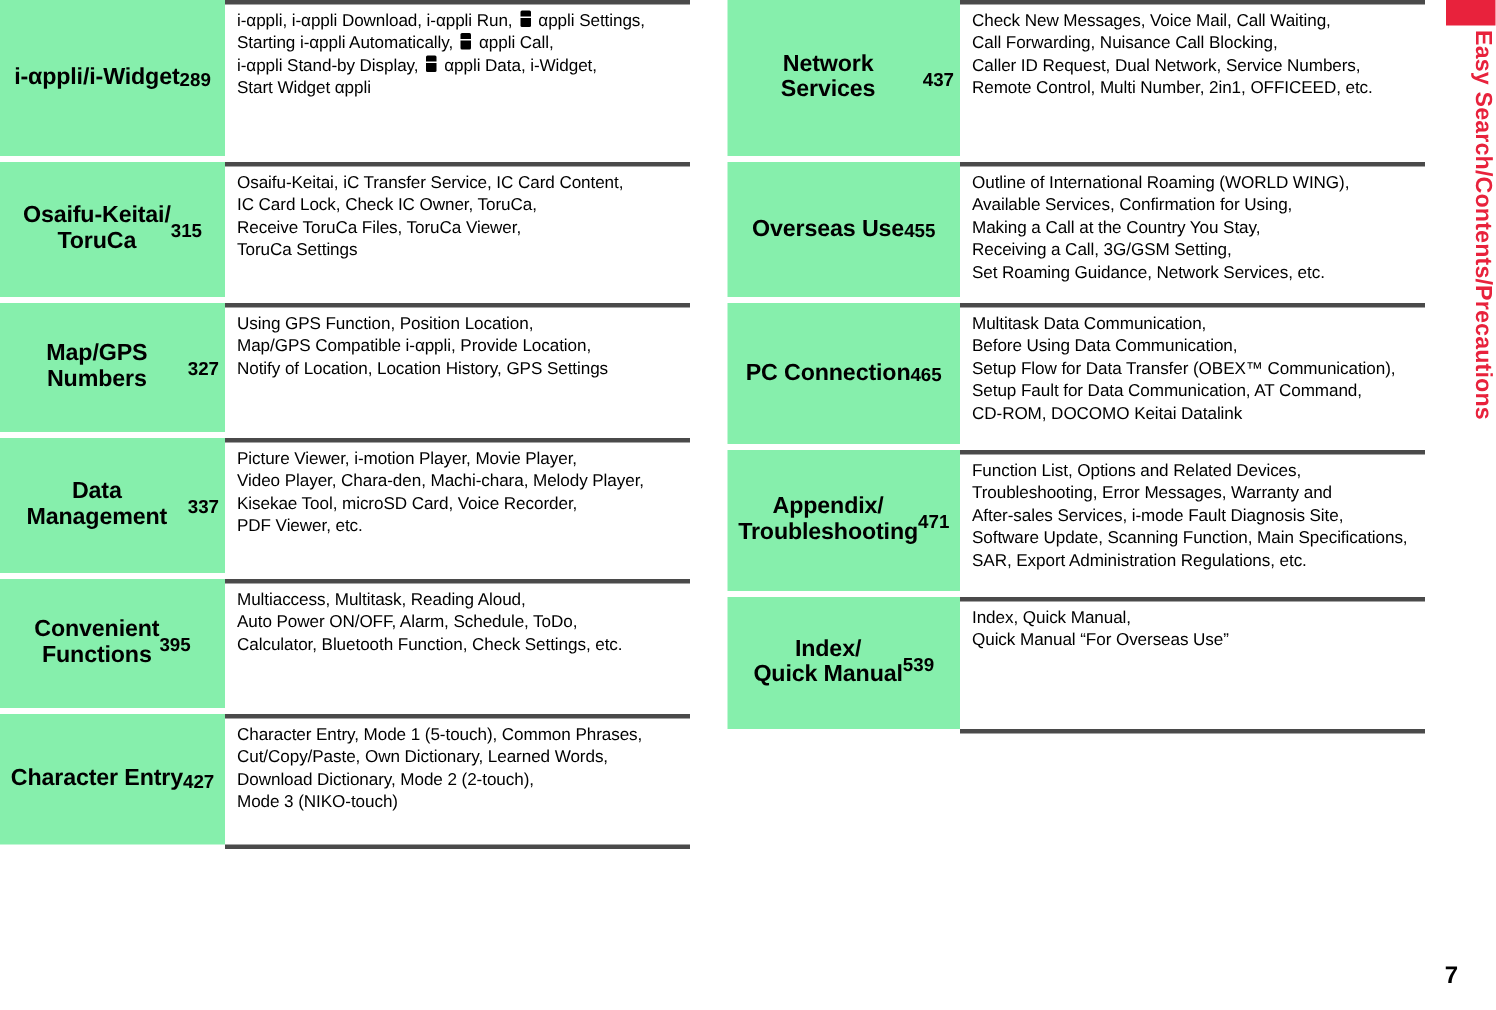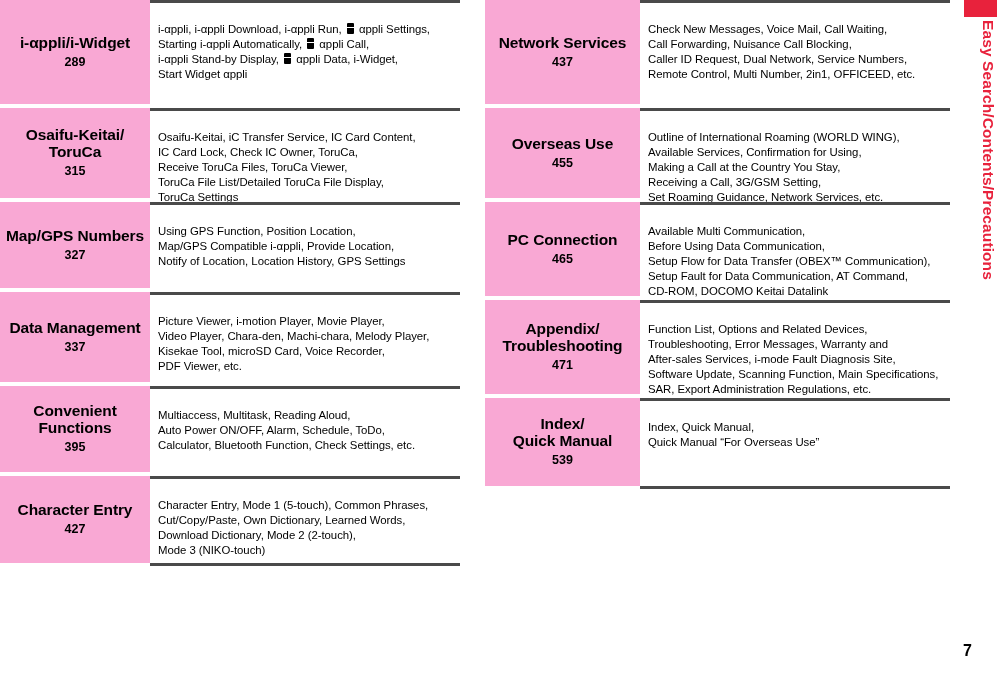--- a/index.html
+++ b/index.html
@@ -36,23 +36,23 @@
     width: 100%;
   }
   .row-inner {
     position: relative;
     display: flex;
     align-items: stretch;
   }
 
   .cat-cell {
     box-sizing: border-box;
-    background: #f9a8d4;
+    background: #86efac;
     display: flex;
-    flex-direction: column;
+    flex-direction: row;
     align-items: center;
     justify-content: center;
     padding: 2px 4px 4px 4px;
     flex: 0 0 auto;
   }
   .col-left  .cat-cell { width: 150px; }
   .col-right .cat-cell { width: 155px; }
 
   .cat-title {
     font-size: 15.5px;
@@ -69,21 +69,21 @@
     text-align: center;
     margin-top: 4px;
     line-height: 14px;
   }
 
   .desc-cell {
     box-sizing: border-box;
     flex: 1 1 auto;
     background: #ffffff;
     border-top: 3px solid #4a4a4a;
-    padding: 19px 0 0 8px;
+    padding: 4px 0 0 8px;
   }
   .desc-line {
     font-size: 11.4px;
     line-height: 15.1px;
     color: #000000;
     white-space: nowrap;
     letter-spacing: -0.05px;
   }
 
   
@@ -194,21 +194,20 @@
       <div class="row">
         <div class="row-inner" style="height: 90px;">
           <div class="cat-cell">
             <div class="cat-title">Osaifu-Keitai/<br>ToruCa</div>
             <div class="cat-page">315</div>
           </div>
           <div class="desc-cell">
             <div class="desc-line">Osaifu-Keitai, iC Transfer Service, IC Card Content,</div>
             <div class="desc-line">IC Card Lock, Check IC Owner, ToruCa,</div>
             <div class="desc-line">Receive ToruCa Files, ToruCa Viewer,</div>
-            <div class="desc-line">ToruCa File List/Detailed ToruCa File Display,</div>
             <div class="desc-line">ToruCa Settings</div>
           </div>
         </div>
       </div>
       <div class="row-gap"></div>
       <div class="row">
         <div class="row-inner" style="height: 86px;">
           <div class="cat-cell">
             <div class="cat-title">Map/GPS Numbers</div>
             <div class="cat-page">327</div>
@@ -298,21 +297,21 @@
         </div>
       </div>
       <div class="row-gap"></div>
       <div class="row">
         <div class="row-inner" style="height: 94px;">
           <div class="cat-cell">
             <div class="cat-title">PC Connection</div>
             <div class="cat-page">465</div>
           </div>
           <div class="desc-cell">
-            <div class="desc-line">Available Multi Communication,</div>
+            <div class="desc-line">Multitask Data Communication,</div>
             <div class="desc-line">Before Using Data Communication,</div>
             <div class="desc-line">Setup Flow for Data Transfer (OBEX™ Communication),</div>
             <div class="desc-line">Setup Fault for Data Communication, AT Command,</div>
             <div class="desc-line">CD-ROM, DOCOMO Keitai Datalink</div>
           </div>
         </div>
       </div>
       <div class="row-gap"></div>
       <div class="row">
         <div class="row-inner" style="height: 94px;">

